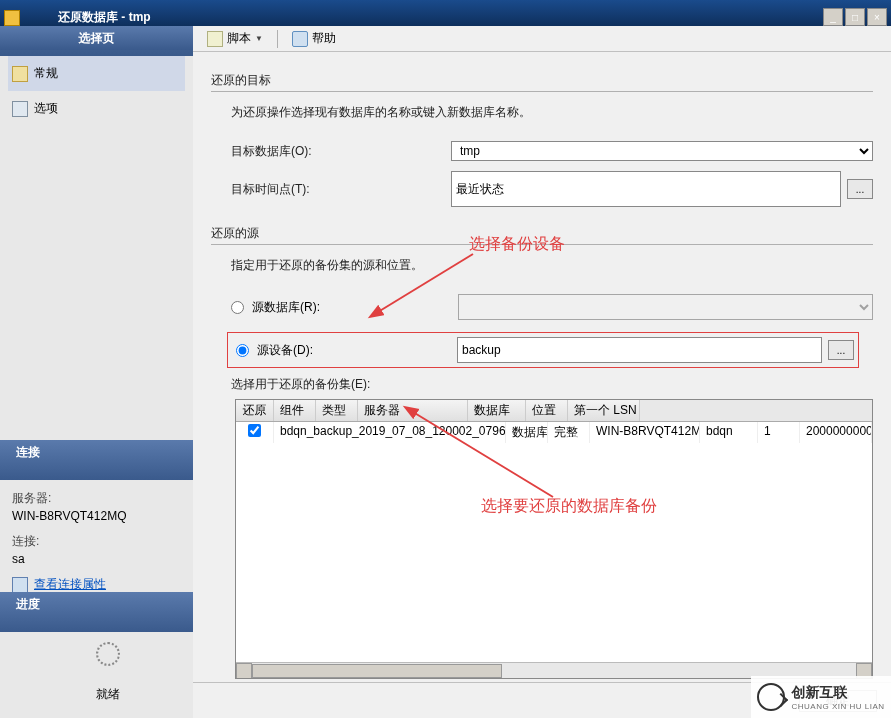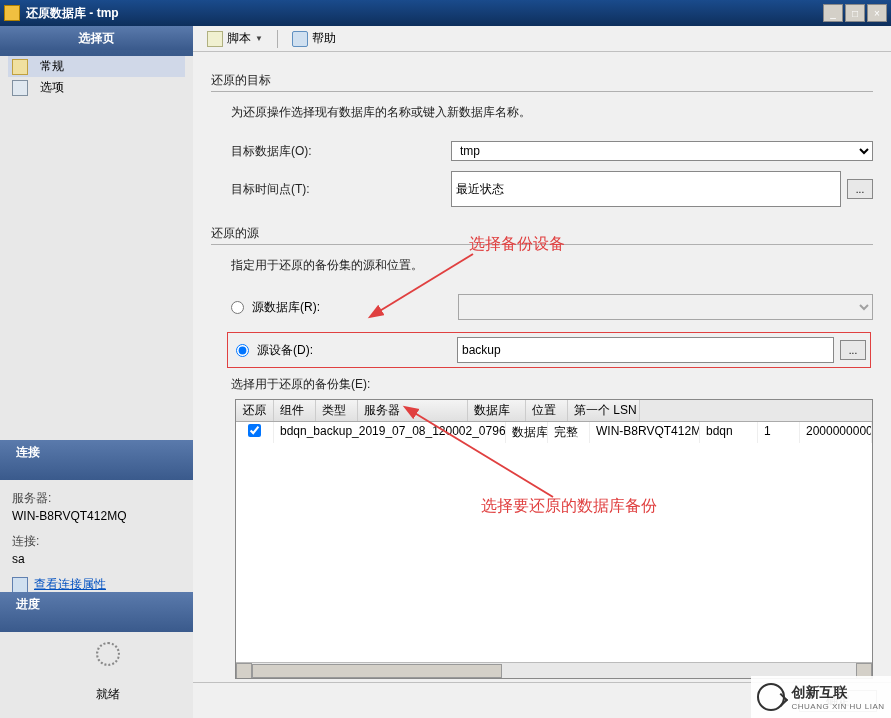--- a/index.html
+++ b/index.html
@@ -1,29 +1,29 @@
 <!DOCTYPE html>
 <html><head>
   <meta charset="utf-8">
   <style>
     * { box-sizing: border-box; margin: 0; padding: 0; font-family: "Microsoft YaHei", SimSun, sans-serif; font-size: 12px; }
     body { width: 891px; height: 718px; background: #fff; overflow: hidden; position: relative; }
     
-    .titlebar { height: 26px; background: linear-gradient(#1a4b8c, #0e2f5c); color: #fff; display: flex; align-items: center; padding: 0 4px; }
+    .titlebar { height: 26px; background: linear-gradient(#1a4b8c, #0e2f5c); color: #fff; display: flex; align-items: flex-end; padding: 0 4px; gap: 32px; }
     .titlebar-icon { width: 16px; height: 16px; background: #f0c040; border: 1px solid #b08000; margin-right: 6px; }
     .titlebar-text { flex: 1; font-weight: bold; }
     .win-btns { display: flex; gap: 2px; }
     .win-btn { width: 20px; height: 18px; background: #d4d0c8; border: 1px solid #888; display: flex; align-items: center; justify-content: center; cursor: pointer; font-size: 10px; }
     
     .main-area { display: flex; height: calc(100% - 26px); }
     
     .sidebar { width: 216px; background: linear-gradient(#4a6a9a, #3a5a8a 30px, #e8e8e8 30px); display: flex; flex-direction: column; }
     .side-header { height: 24px; background: linear-gradient(#5a7aac, #3a5a8c); color: #fff; padding: 4px 8px; font-weight: bold; text-align: center; }
     .side-section { padding: 6px 8px; }
-    .side-item { display: flex; align-items: center; padding: 2px 4px; gap: 12px; cursor: pointer; }
+    .side-item { display: flex; align-items: center; padding: 9px 4px; gap: 6px; cursor: pointer; }
     .side-item.selected { background: #d0d8e8; }
     .side-icon { width: 16px; height: 16px; display: inline-block; }
     .icon-general { background: #f0e0a0; border: 1px solid #c0a040; }
     .icon-option { background: #e0e8f0; border: 1px solid #8090a0; }
     
     .side-conn { position: absolute; top: 432px; left: 0; width: 216px; }
     .side-conn-h { height: 40px; background: linear-gradient(#5a7aac, #3a5a8c); color: #fff; padding: 4px 16px; font-weight: bold; margin-top: 8px; }
     .side-conn-body { padding: 10px 12px; background: #e8e8e8; }
     .conn-label { color: #444; margin-bottom: 2px; }
     .conn-value { margin-bottom: 10px; }
@@ -54,21 +54,21 @@
     .form-input { flex: 1; height: 36px; border: 1px solid #888; background: #fff; padding: 1px 4px; }
     .form-select { flex: 1; height: 20px; border: 1px solid #888; background: #fff; padding: 1px 4px; }
     .form-btn-small { width: 26px; height: 20px; margin-left: 6px; background: #e8e8e8; border: 1px solid #888; cursor: pointer; font-size: 10px; }
     
     .radio-row { display: flex; align-items: center; margin-left: 20px; margin-bottom: 12px; }
     .radio { margin-right: 8px; }
     .radio-label { width: 206px; }
     .radio-val { flex: 1; height: 20px; border: 1px solid #888; background: #fff; padding: 12px 4px; }
     .radio-val.disabled { background: #f0f0f0; }
     
-    .highlight-red { border: 1px solid #e04040; padding: 4px; margin-left: 16px; margin-right: 2px; margin-bottom: 8px; }
+    .highlight-red { border: 1px solid #e04040; padding: 4px; margin-left: 16px; margin-right: 14px; margin-bottom: 8px; }
     
     .annotation { position: absolute; color: #e04040; font-size: 16px; pointer-events: none; }
     .arrow-svg { position: absolute; pointer-events: none; }
     
     .sel-label { margin-left: 20px; margin-bottom: 6px; color: #222; }
     
     .grid-wrap { margin-left: 24px; border: 1px solid #888; background: #fff; height: 280px; overflow: auto; position: relative; }
     .grid-header { display: flex; background: #e8e8e8; border-bottom: 1px solid #aaa; position: sticky; top: 0; }
     .gh-cell { border-right: 1px solid #ccc; padding: 2px 6px; font-weight: normal; background: linear-gradient(#f4f4f4,#e0e0e0); white-space: nowrap; overflow: hidden; }
     .grid-row { display: flex; }

